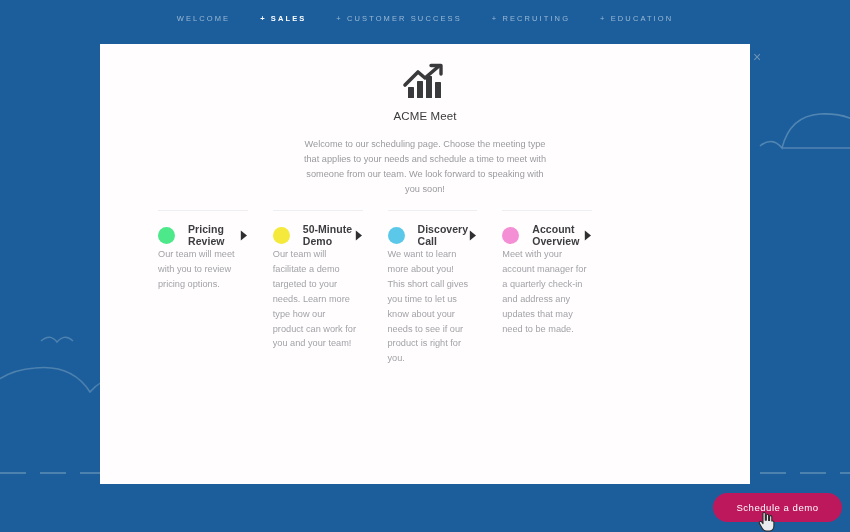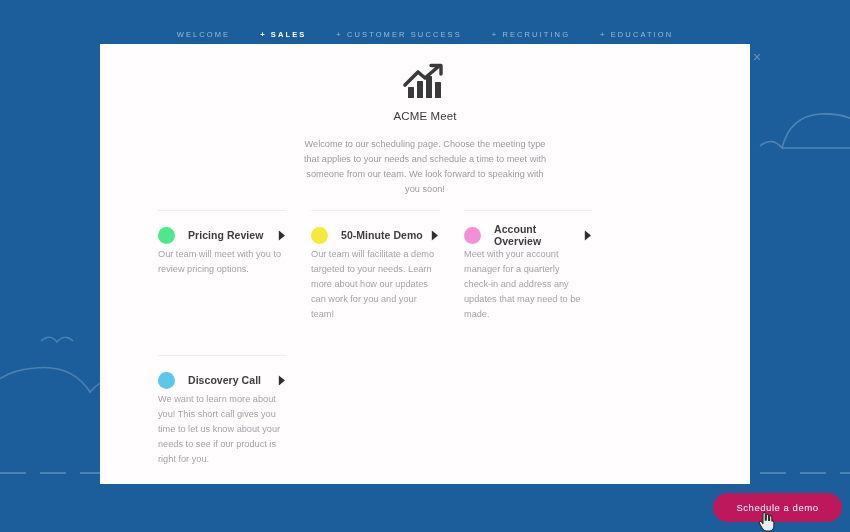--- a/index.html
+++ b/index.html
@@ -18,21 +18,21 @@
   .bg-decor {
     position: absolute;
     inset: 0;
     pointer-events: none;
   }
   .bg-decor svg { display: block; width: 850px; height: 532px; }
 
   
   .topnav {
     position: absolute;
-    top: 16px; left: 0;
+    top: 0; left: 0;
     width: 850px;
     height: 36px;
     display: flex;
     align-items: center;
     justify-content: center;
     gap: 30px;
     z-index: 5;
   }
   .nav-item {
     font-size: 7.5px;
@@ -97,21 +97,21 @@
     color: #9a9a9f;
     text-align: center;
   }
 
   
   .cards {
     position: absolute;
     left: 0; top: 166px;
     width: 550px;
     display: grid;
-    grid-template-columns: 1fr 1fr 1fr;
+    grid-template-columns: 1fr 1fr 1fr 1fr;
     column-gap: 25px;
     row-gap: 0;
     padding: 0 58px;
   }
   .card {
     padding-top: 12px;
     border-top: 1.5px solid #eceef2;
     min-height: 145px;
   }
   .card-head {
@@ -230,43 +230,43 @@
     </div>
 
     <div class="card">
       <div class="card-head">
         <span class="dot" style="background:#F5E93B"></span>
         <span class="card-title">50-Minute Demo</span>
         <svg class="arrow-icon" viewBox="0 0 8 11">
           <path d="M0.8 0.6 L7 5.5 L0.8 10.4 Z" fill="#2f2f31"></path>
         </svg>
       </div>
-      <div class="card-desc">Our team will facilitate a demo targeted to your needs. Learn more about how our updates can work for you and your team!</div>
+      <div class="card-desc">Our team will facilitate a demo targeted to your needs. Learn more type how our product can work for you and your team!</div>
+    </div>
+
+    <div class="card">
+      <div class="card-head">
+        <span class="dot" style="background:#5BC8EA"></span>
+        <span class="card-title">Discovery Call</span>
+        <svg class="arrow-icon" viewBox="0 0 8 11">
+          <path d="M0.8 0.6 L7 5.5 L0.8 10.4 Z" fill="#2f2f31"></path>
+        </svg>
+      </div>
+      <div class="card-desc">We want to learn more about you! This short call gives you time to let us know about your needs to see if our product is right for you.</div>
     </div>
 
     <div class="card">
       <div class="card-head">
         <span class="dot" style="background:#F48FD6"></span>
         <span class="card-title">Account Overview</span>
         <svg class="arrow-icon" viewBox="0 0 8 11">
           <path d="M0.8 0.6 L7 5.5 L0.8 10.4 Z" fill="#2f2f31"></path>
         </svg>
       </div>
       <div class="card-desc">Meet with your account manager for a quarterly check-in and address any updates that may need to be made.</div>
-    </div>
-
-    <div class="card">
-      <div class="card-head">
-        <span class="dot" style="background:#5BC8EA"></span>
-        <span class="card-title">Discovery Call</span>
-        <svg class="arrow-icon" viewBox="0 0 8 11">
-          <path d="M0.8 0.6 L7 5.5 L0.8 10.4 Z" fill="#2f2f31"></path>
-        </svg>
-      </div>
-      <div class="card-desc">We want to learn more about you! This short call gives you time to let us know about your needs to see if our product is right for you.</div>
     </div>
 
   </div>
 </div>
 
 <div class="schedule-btn">Schedule a demo</div>
 
 <svg class="cursor-hand" viewBox="0 0 18 20" xmlns="http://www.w3.org/2000/svg">
   <path d="M6 1.5 C6 0.7 6.7 0.2 7.4 0.4 C8 0.6 8.3 1.1 8.3 1.7 L8.3 8.2
            L9.3 8.2 L9.3 3.4 C9.3 2.7 9.9 2.2 10.6 2.3 C11.2 2.4 11.6 2.9 11.6 3.5

